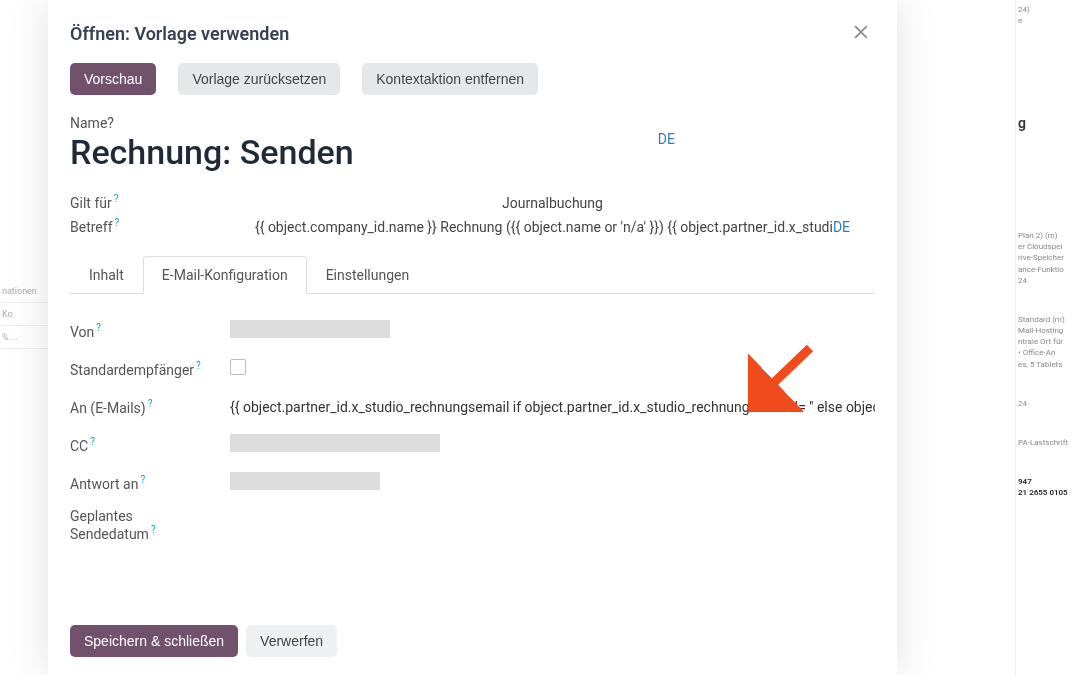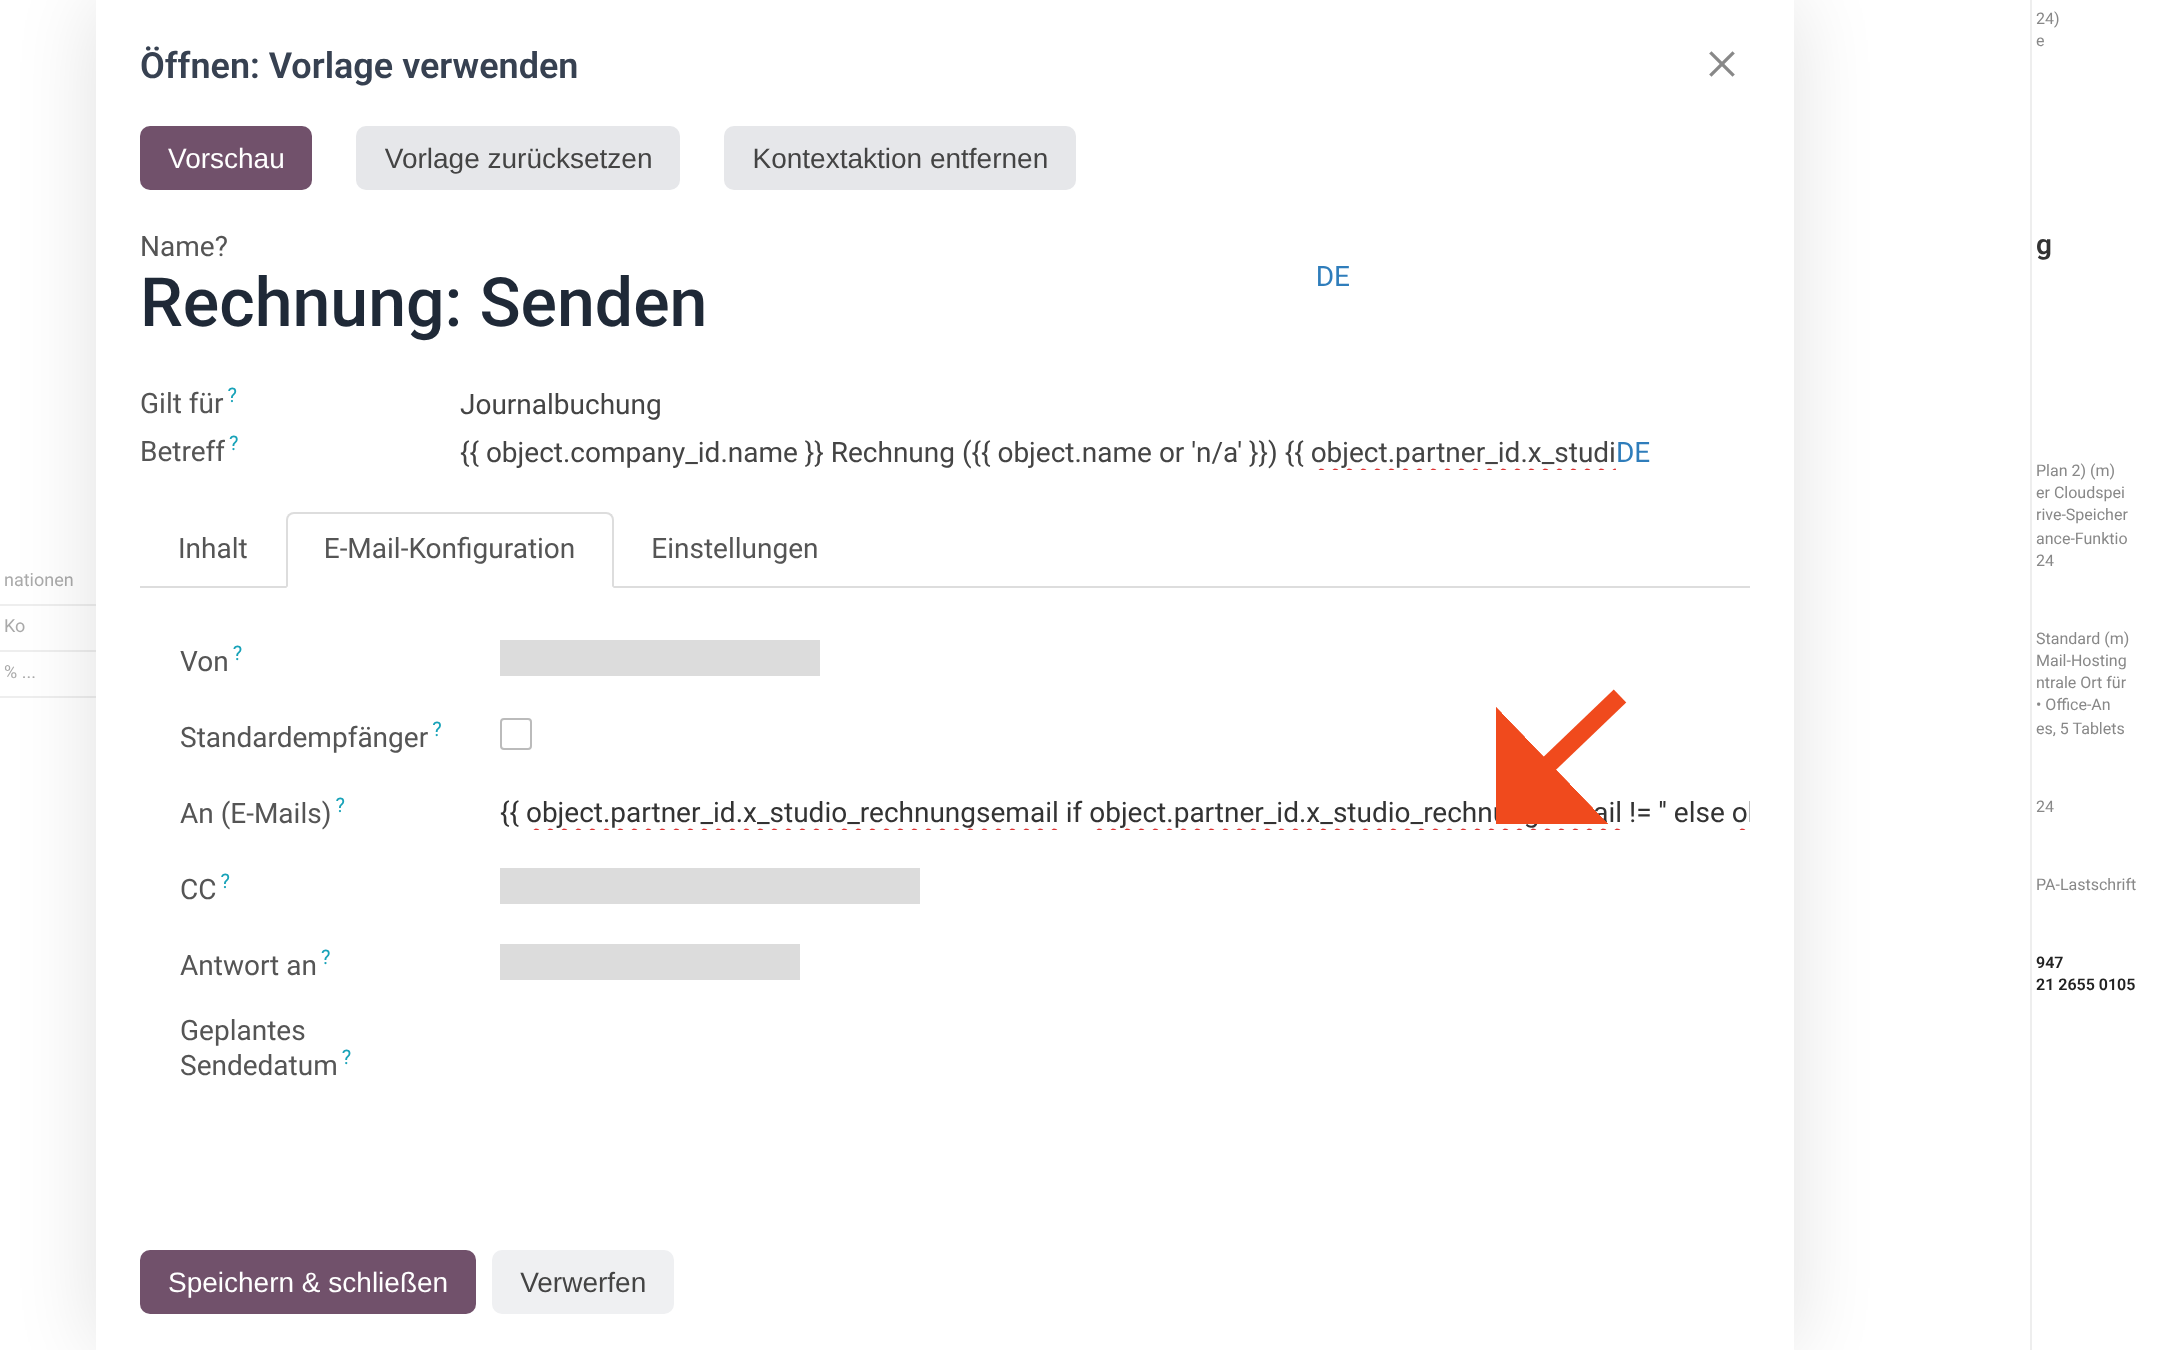--- a/index.html
+++ b/index.html
@@ -37,37 +37,37 @@
 
   .action-row { display: flex; gap: 22px; margin-bottom: 18px; }
   .btn { border: none; border-radius: 5px; padding: 8px 14px; font-size: 14px; cursor: pointer; font-weight: 500; }
   .btn-primary { background: #71516b; color: #fff; }
   .btn-secondary { background: #e6e7ea; color: #444; }
   .btn-light { background: #eff0f2; color: #444; }
 
   .row { display: flex; align-items: baseline; margin-bottom: 6px; }
   .label { width: 160px; font-size: 14px; color: #555; flex-shrink: 0; }
   .label .help { color: #17a2b8; font-size: 10px; margin-left: 2px; vertical-align: super; cursor: help; }
-  .value { flex: 1; font-size: 14px; color: #444; }
+  .value { flex: 1; font-size: 14px; color: #444; text-align: center; }
 
   .name-section { position: relative; margin-bottom: 22px; }
   .name-label { font-size: 14px; color: #555; }
   .name-value { font-size: 34px; font-weight: 500; color: #1f2937; line-height: 1.1; margin-top: 2px; }
   .lang-toggle { position: absolute; right: 200px; top: 18px; color: #2f7dbb; font-size: 14px; cursor: pointer; }
 
   .betreff-row { position: relative; }
   .betreff-row .lang-inline { color: #2f7dbb; font-size: 14px; cursor: pointer; margin-left: 0; }
-  .expr { text-decoration: underline; text-decoration-style: wavy; text-decoration-color: #d33; text-underline-offset: 3px; }
+  .expr { text-decoration-style: wavy; text-decoration-color: #d33; text-underline-offset: 3px; }
 
   .tabs { display: flex; border-bottom: 1px solid #ddd; margin-top: 20px; }
   .tab { padding: 10px 18px; font-size: 14px; color: #555; cursor: pointer; border: 1px solid transparent; border-bottom: none; position: relative; top: 1px; }
   .tab.active { border-color: #ddd; border-bottom: 1px solid #fff; background: #fff; border-radius: 4px 4px 0 0; }
 
   .form-rows { padding-top: 18px; }
-  .form-row { display: flex; align-items: center; min-height: 38px; margin-left: 20px; }
+  .form-row { display: flex; align-items: center; min-height: 38px; }
   .form-label { width: 160px; font-size: 14px; color: #555; flex-shrink: 0; }
   .form-label .help { color: #17a2b8; font-size: 10px; margin-left: 2px; vertical-align: super; cursor: help; }
   .form-field { flex: 1; font-size: 14px; }
   .redacted { display: inline-block; width: 160px; height: 18px; background: #dcdcdc; }
   .redacted.wide { width: 210px; }
   .redacted.narrow { width: 150px; }
   .placeholder-text { color: #9aa1ab; }
   .checkbox { width: 16px; height: 16px; border: 1px solid #bbb; border-radius: 2px; display: inline-block; background: #fff; }
 
   .email-expr { font-size: 14px; color: #333; white-space: nowrap; overflow: hidden; }

